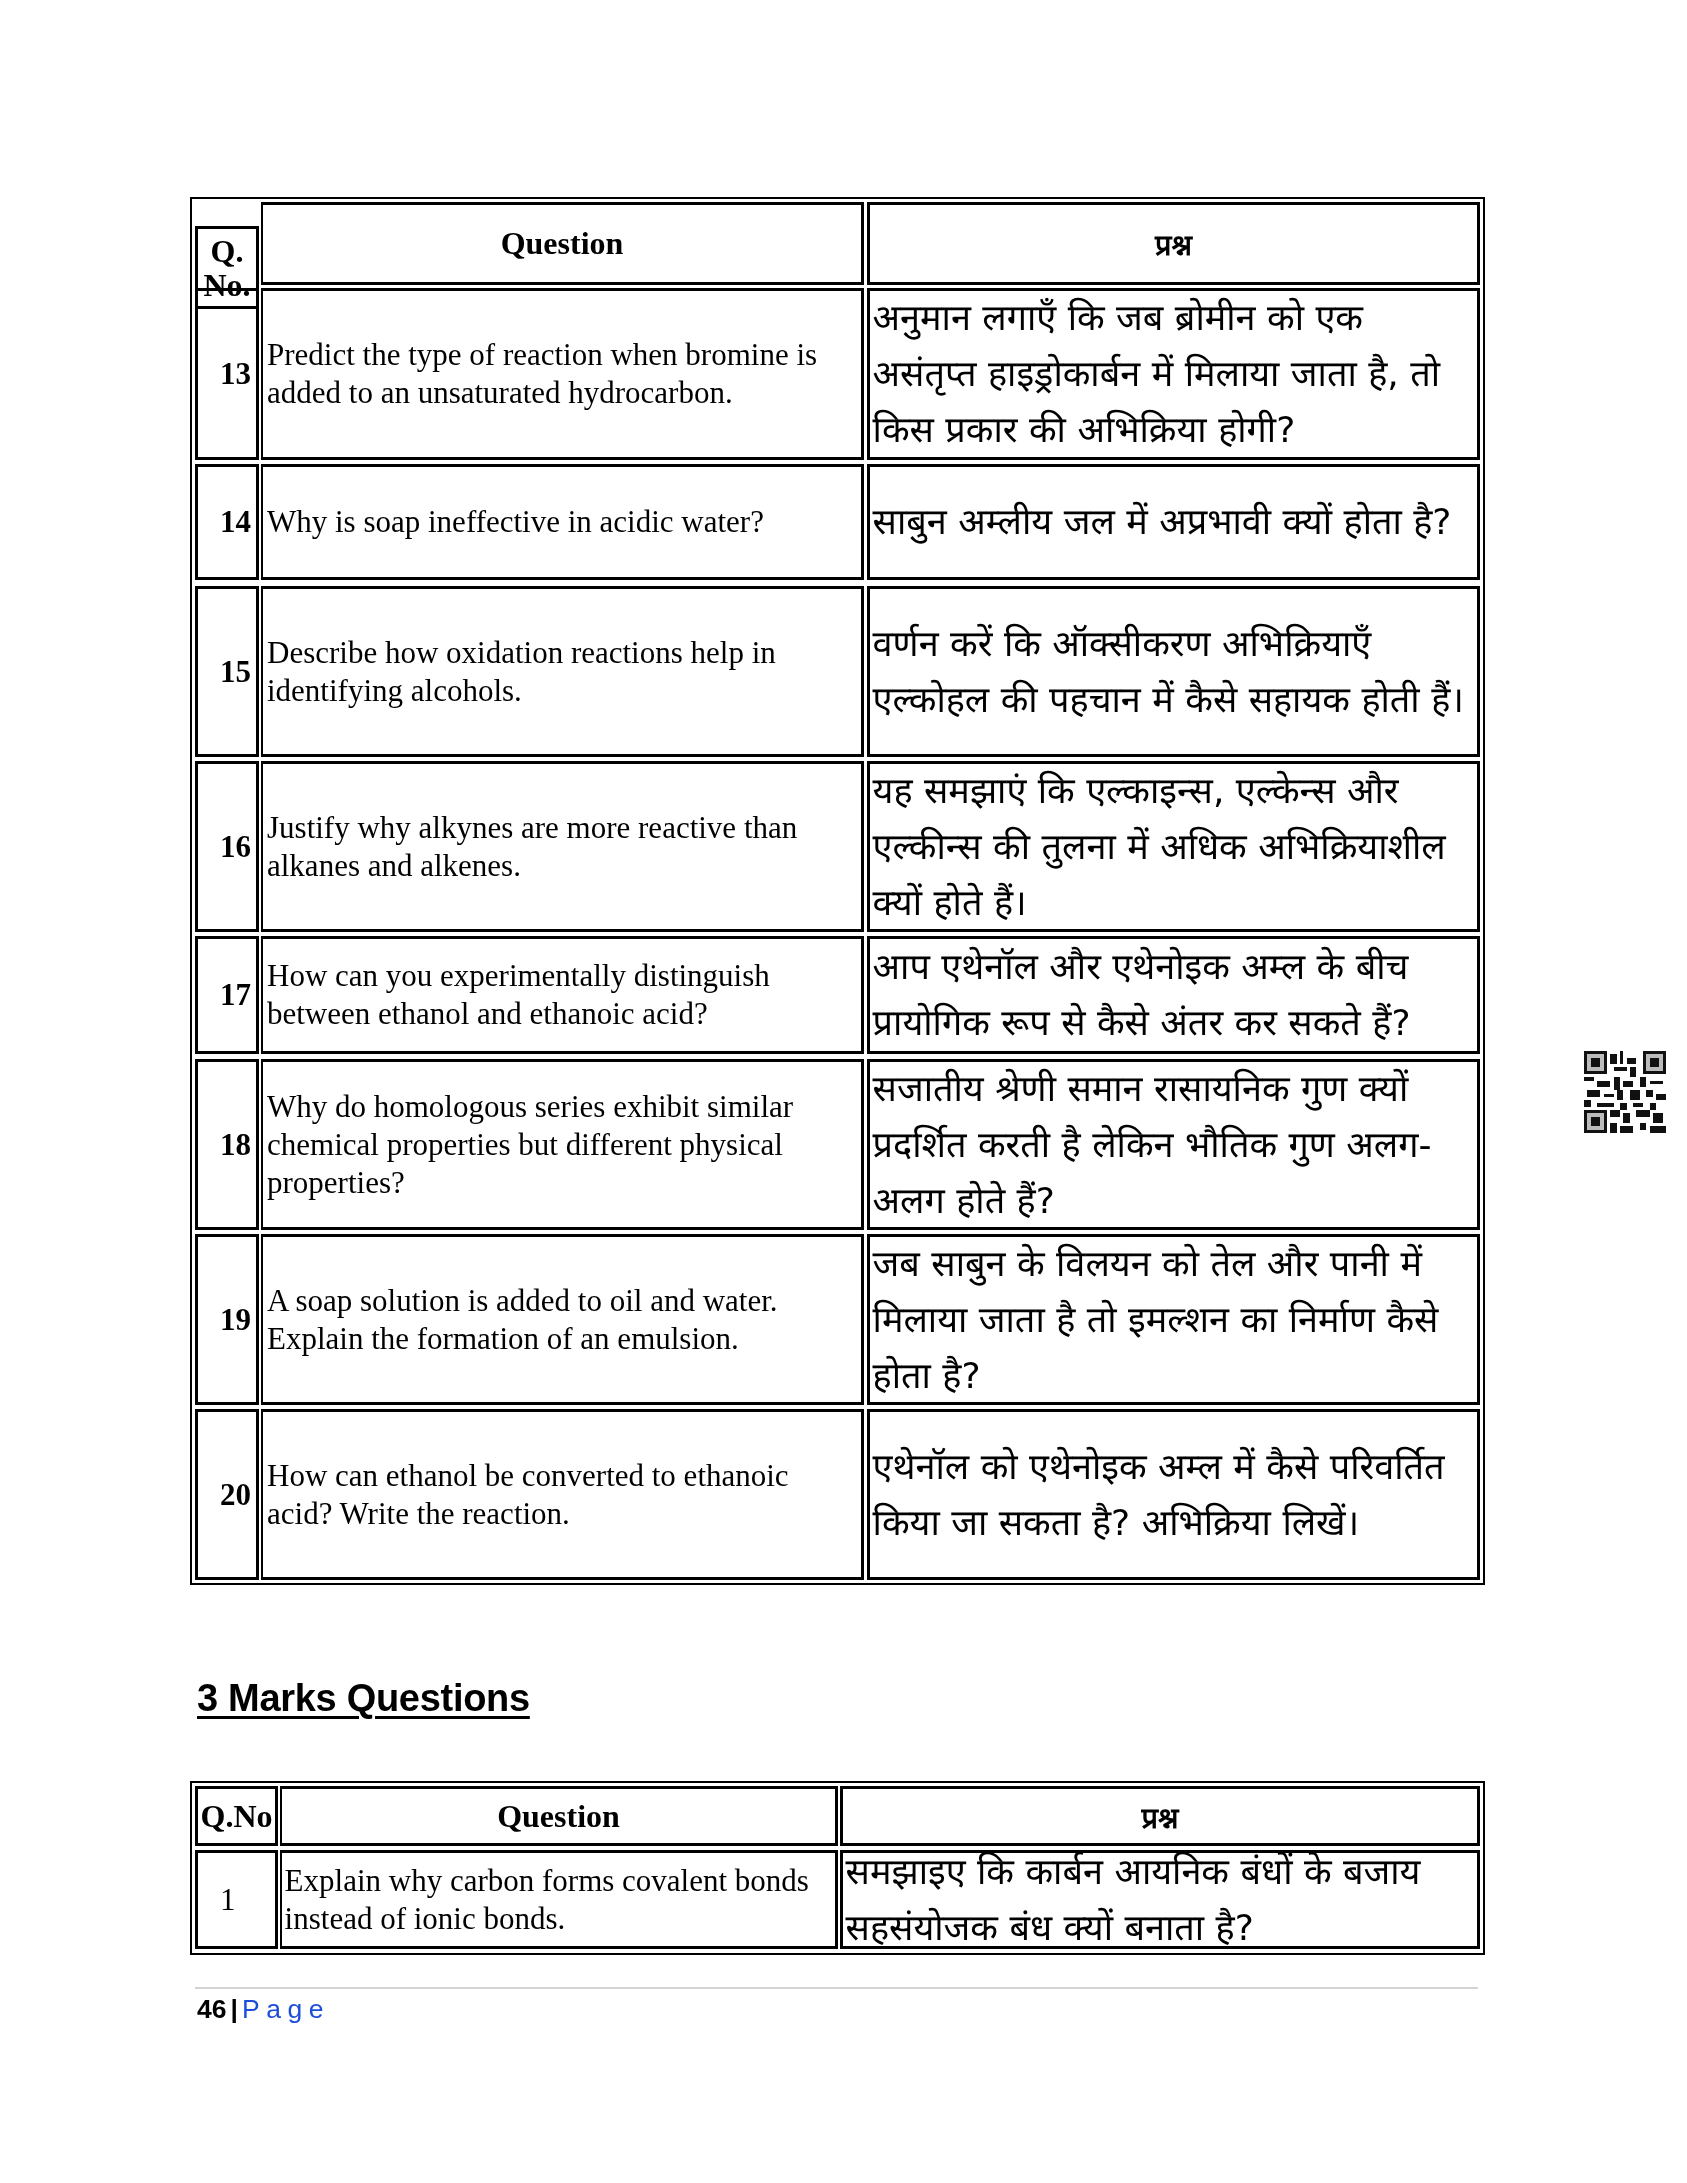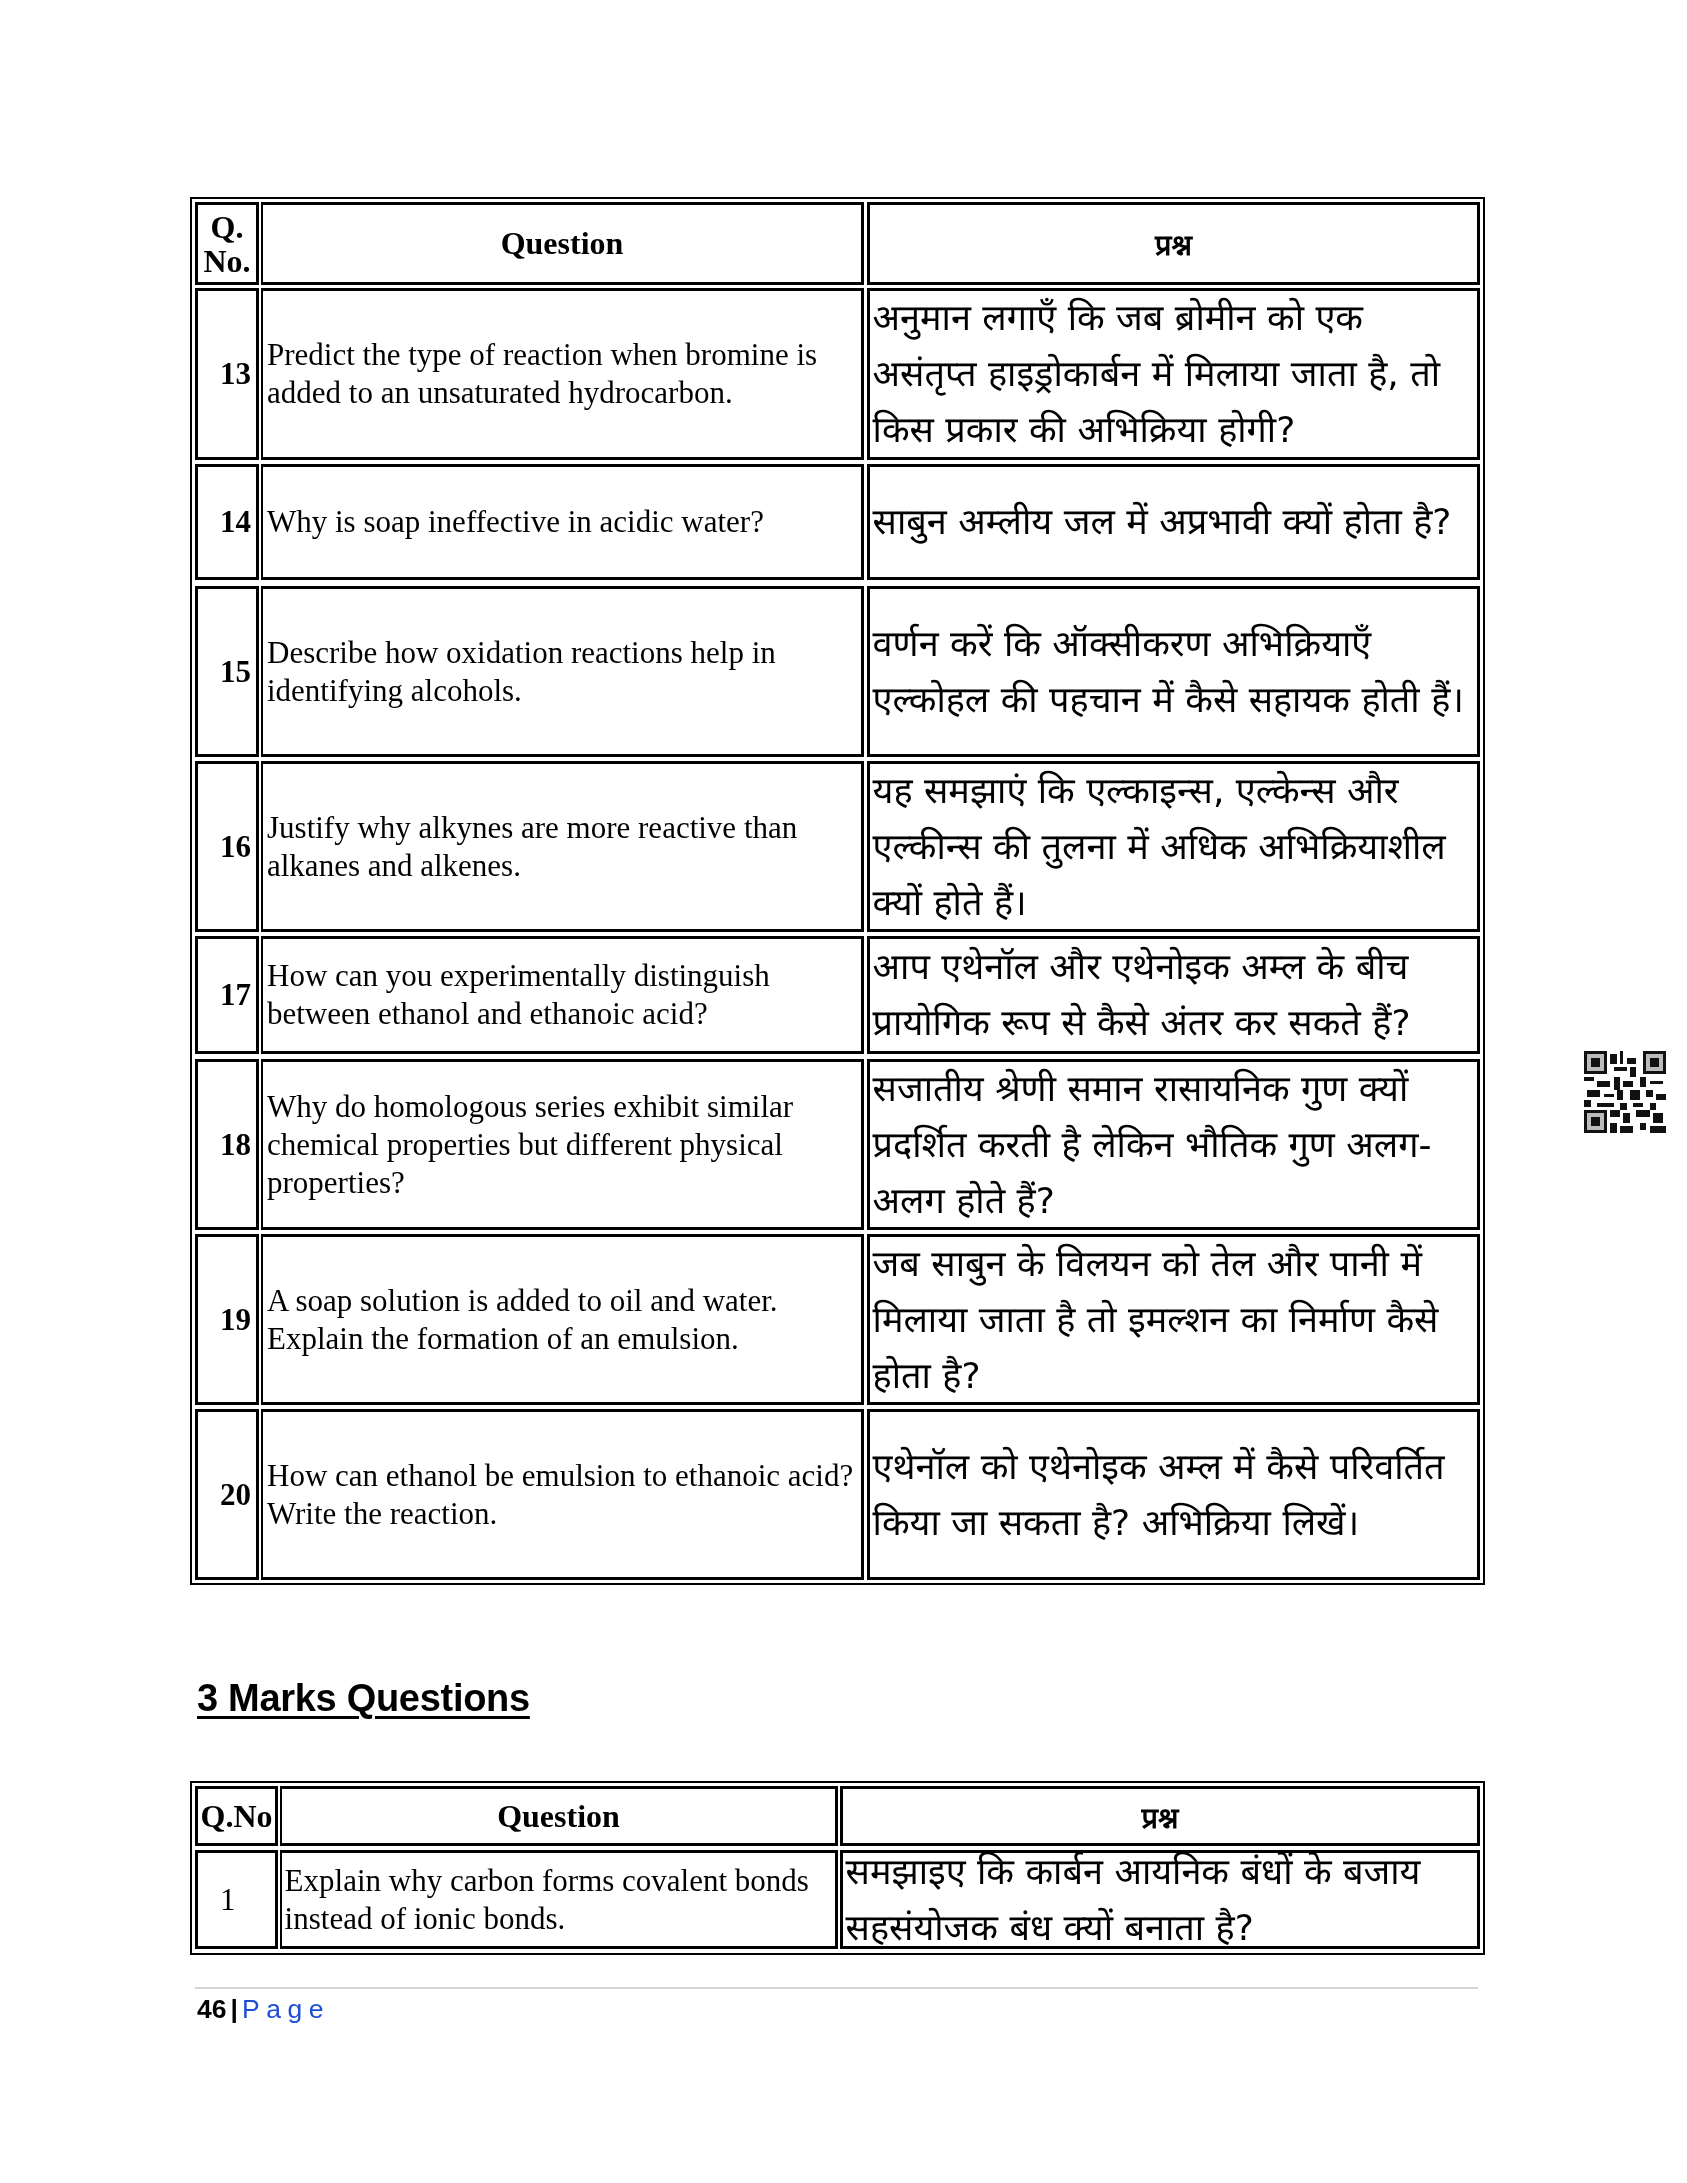--- a/index.html
+++ b/index.html
@@ -6,21 +6,21 @@
   body { width:1687px; height:2183px; position:relative; overflow:hidden; }
   .tbl { position:absolute; border:2px solid #000; box-sizing:border-box; }
   .cell { position:absolute; border:3.3px solid #000; box-sizing:border-box; display:flex; align-items:center; overflow:hidden; }
   .cell.thin-l { border-left-width:2px; }
   .en { font-family:"Liberation Serif", serif; font-size:31px; line-height:38px; color:#000; padding:0 4px; }
   .hi { font-family:"DejaVu Sans", sans-serif; font-size:36px; line-height:56px; color:#000; padding:0 2.6px; }
   .num { font-family:"Liberation Serif", serif; font-weight:bold; font-size:31px; color:#000; padding-left:22px; }
   .num.plain { font-weight:normal; }
   .hdr { font-family:"Liberation Serif", serif; font-weight:bold; font-size:32px; color:#000; justify-content:center; text-align:center; }
   .hdr.hi-h { font-family:"DejaVu Sans", sans-serif; font-size:29px; }
-  .hdr.qno { font-size:32px; line-height:34px; }
+  .hdr.qno { font-size:32px; line-height:34px;margin-top:24px; }
   .section-title { position:absolute; left:197px; top:1677px; font-family:"Liberation Sans", sans-serif; font-weight:bold; font-size:38px; color:#000; text-decoration:underline; text-decoration-thickness:3.3px; text-underline-offset:5.3px; letter-spacing:-0.3px; }
   .footer-rule { position:absolute; left:195px; top:1987px; width:1283px; height:2px; background:#d4d4d4; }
   .footer { position:absolute; left:197px; top:1994px; font-family:"Liberation Sans", sans-serif; font-size:26.5px; color:#000; }
   .footer .pnum { font-weight:bold; }
   .footer .sep { font-weight:bold; margin:0 4px; }
   .footer .pword { color:#1d4ed8; letter-spacing:6.6px; }
   .qr { position:absolute; left:1584px; top:1051px; width:82px; height:82px; }
 </style>
 </head>
 <body>
@@ -98,21 +98,21 @@
     <div class="cell en thin-l" style="left: 261px; top: 1234px; width: 603px; height: 171px;">
       <span>A soap solution is added to oil and water. Explain the formation of an emulsion.</span>
     </div>
     <div class="cell hi" style="left: 867px; top: 1234px; width: 613px; height: 171px;">
       <span>जब साबुन के विलयन को तेल और पानी में मिलाया जाता है तो इमल्शन का निर्माण कैसे होता है?</span>
     </div>
     <div class="cell num" style="left: 195px; top: 1409px; width: 64px; height: 171px;">
       <span>20</span>
     </div>
     <div class="cell en thin-l" style="left: 261px; top: 1409px; width: 603px; height: 171px;">
-      <span>How can ethanol be emulsion to ethanoic acid? Write the reaction.</span>
+      <span>How can ethanol be converted to ethanoic acid? Write the reaction.</span>
     </div>
     <div class="cell hi" style="left: 867px; top: 1409px; width: 613px; height: 171px;">
       <span>एथेनॉल को एथेनोइक अम्ल में कैसे परिवर्तित किया जा सकता है? अभिक्रिया लिखें।</span>
     </div>
   </div>
 
 <svg class="qr" viewBox="0 0 25 25" shape-rendering="crispEdges">
   <rect width="25" height="25" fill="#fff"></rect>
   <g fill="#111">
     <rect x="0" y="0" width="7" height="7"></rect>

